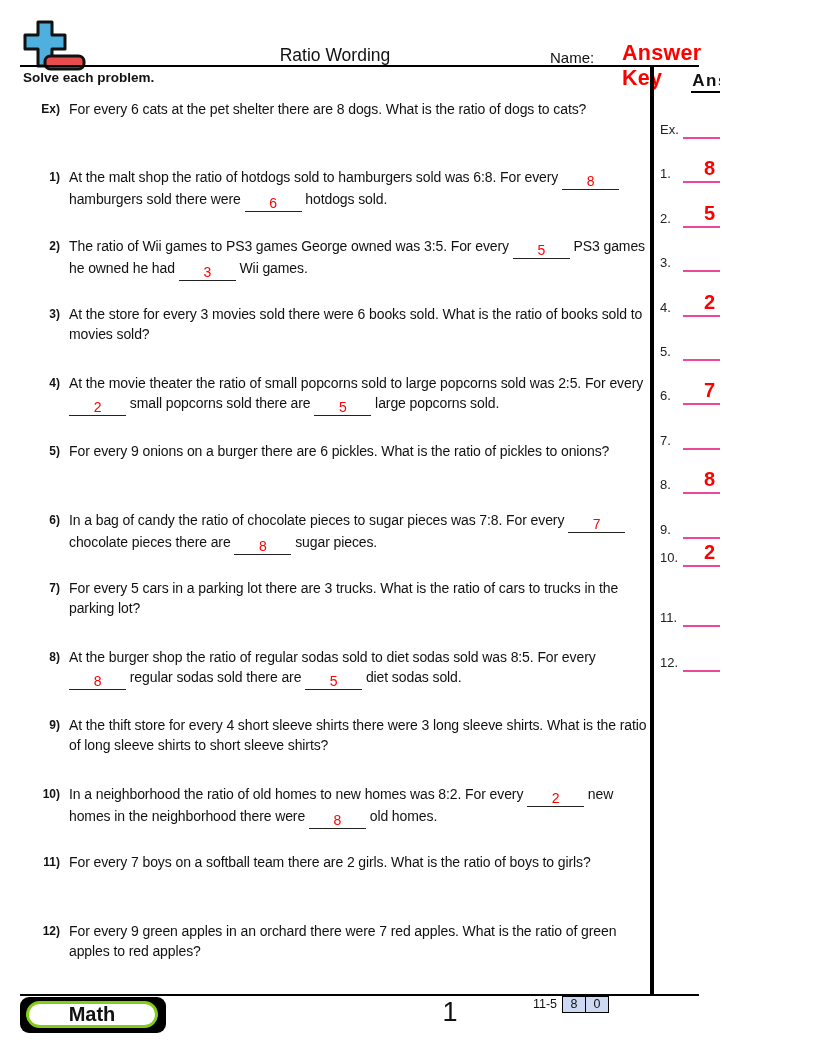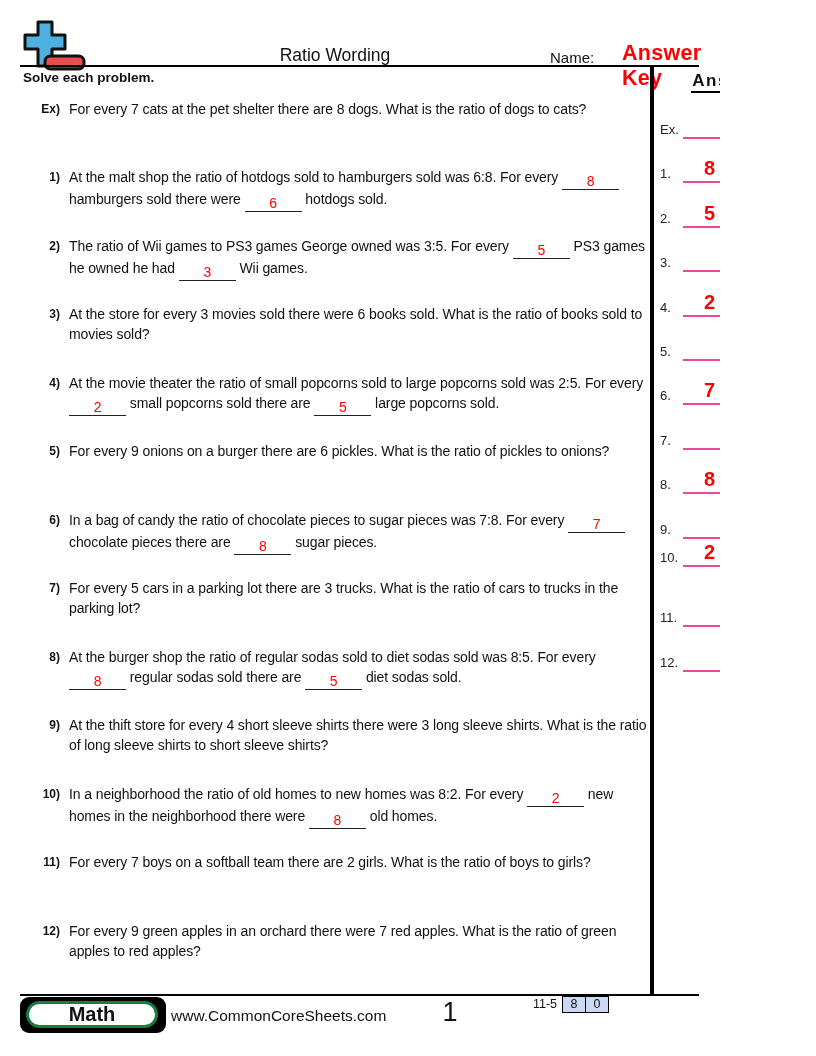--- a/index.html
+++ b/index.html
@@ -36,21 +36,21 @@
   .arow{position:absolute;left:0;width:142px;height:33px;}
   .alabel{position:absolute;left:2px;bottom:2px;font-size:13px;color:#222;}
   .ablanks{position:absolute;left:25px;right:0;bottom:0;display:flex;gap:11px;}
   .ablank{flex:1;border-bottom:2px solid #ec4899;text-align:center;font-size:20px;font-weight:bold;
           color:var(--red);height:27px;line-height:25px;}
   .ablank.green{color:var(--green);}
 
   
   .footer-rule{position:absolute;left:20px;right:21px;top:994px;height:2px;background:#000;}
   .badge{position:absolute;left:20px;top:997px;width:146px;height:36px;background:#000;border-radius:9px;}
-  .badge-pill{position:absolute;left:6px;top:4px;right:8px;bottom:5px;background:#fff;border:3px solid #15803d;
+  .badge-pill{position:absolute;left:6px;top:4px;right:8px;bottom:5px;background:#fff;border:3px solid #84cc16;
               border-radius:15px;display:flex;align-items:center;justify-content:center;
               font-size:20px;font-weight:bold;}
   .website{position:absolute;left:171px;top:1007px;font-size:15.5px;}
   .pagenum{position:absolute;left:430px;top:997px;width:40px;text-align:center;font-size:27px;}
   #score-grid{position:absolute;left:514px;top:996px;}
   .grow{display:flex;align-items:stretch;}
   .grow + .grow{margin-top:-1px;}
   .glabel{width:48px;text-align:right;padding-right:5px;font-size:12.5px;line-height:17px;}
   .gcells{display:flex;}
   .gcell{width:24px;height:17px;border:1px solid #000;font-size:12.5px;line-height:15px;text-align:center;background:#fff;}
@@ -68,21 +68,21 @@
   </svg>
   <div class="title">Ratio Wording</div>
   <span class="name-label">Name:</span>
   <span class="name-value">Answer Key</span>
   <div class="header-rule"></div>
   <div class="instructions">Solve each problem.</div>
 
   <div id="problems">
       <div class="problem" style="top: 100px;">
         <span class="pnum">Ex)</span>
-        <div class="ptext">For every 7 cats at the pet shelter there are 8 dogs. What is the ratio of dogs to cats?</div>
+        <div class="ptext">For every 6 cats at the pet shelter there are 8 dogs. What is the ratio of dogs to cats?</div>
       </div>
       <div class="problem" style="top: 168px;">
         <span class="pnum">1)</span>
         <div class="ptext">At the malt shop the ratio of hotdogs sold to hamburgers sold was 6:8. For every <span class="blank">8</span> hamburgers sold there were <span class="blank">6</span> hotdogs sold.</div>
       </div>
       <div class="problem" style="top: 237px;">
         <span class="pnum">2)</span>
         <div class="ptext">The ratio of Wii games to PS3 games George owned was 3:5. For every <span class="blank">5</span> PS3 games he owned he had <span class="blank">3</span> Wii games.</div>
       </div>
       <div class="problem" style="top: 305px;">
@@ -215,21 +215,20 @@
         <div class="ablanks">
           <div class="ablank">9:7</div>
         </div>
       </div>
     </div>
 
   <div class="footer-rule"></div>
   <div class="badge">
     <div class="badge-pill">Math</div>
   </div>
-  <div class="website">www.CommonCoreSheets.com</div>
   <div class="pagenum">1</div>
   <div id="score-grid">
       <div class="grow">
         <span class="glabel">11-5</span>
         <div class="gcells">
           <div class="gcell shaded">8</div>
           <div class="gcell shaded">0</div>
         </div>
       </div>
     </div>

